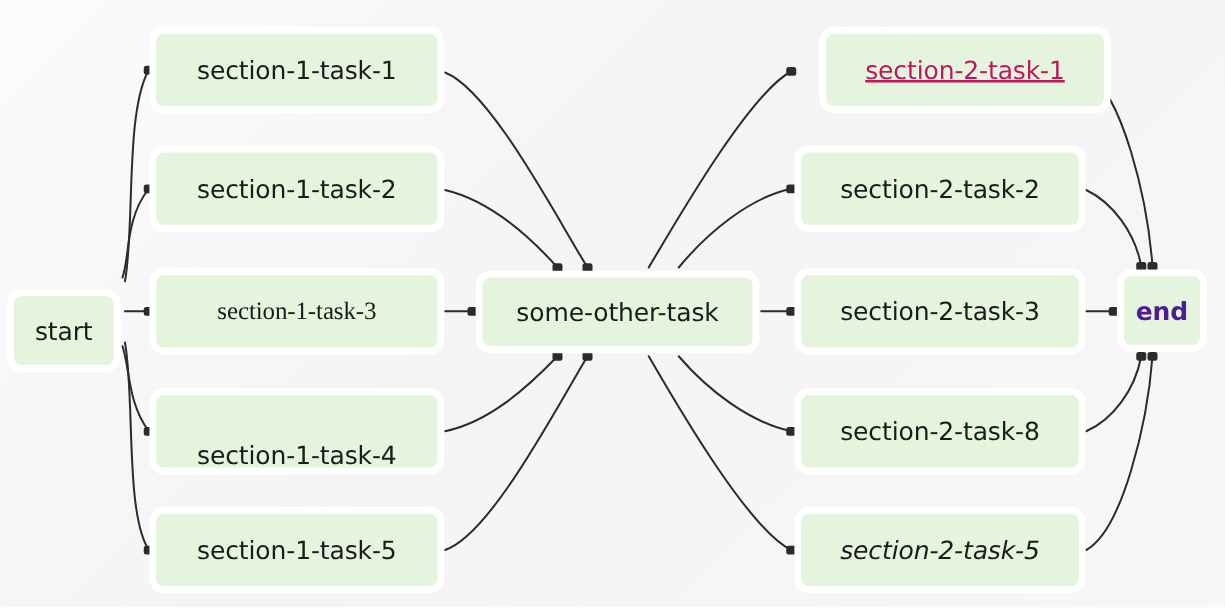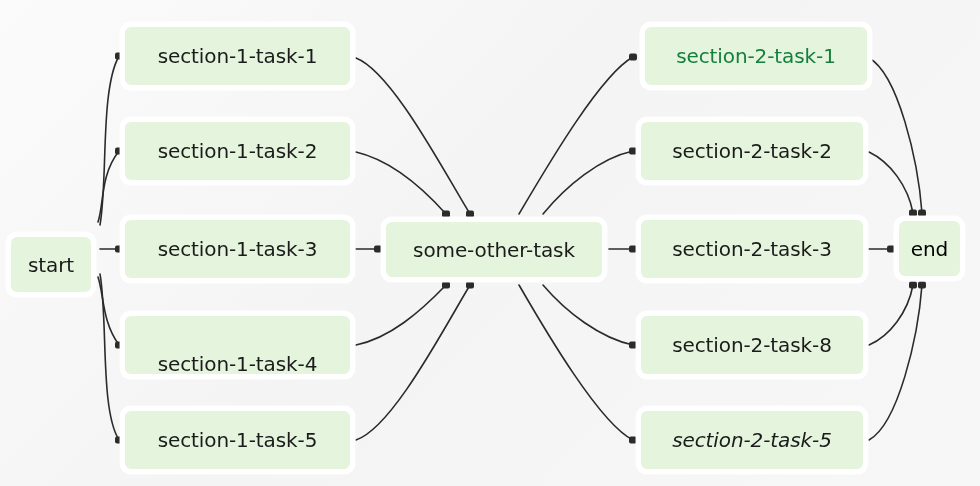--- a/index.html
+++ b/index.html
@@ -134,44 +134,44 @@
   <div id="node-layer">
       <div class="node" style="left: 6px; top: 232px; width: 90px; height: 65px; background: rgb(228, 244, 221); border-color: rgb(255, 255, 255); color: rgb(27, 27, 27);">
         <span class="node-label">start</span>
       </div>
       <div class="node" style="left: 120px; top: 22px; width: 235px; height: 68px; background: rgb(228, 244, 221); border-color: rgb(255, 255, 255); color: rgb(27, 27, 27);">
         <span class="node-label">section-1-task-1</span>
       </div>
       <div class="node" style="left: 120px; top: 117px; width: 235px; height: 68px; background: rgb(228, 244, 221); border-color: rgb(255, 255, 255); color: rgb(27, 27, 27);">
         <span class="node-label">section-1-task-2</span>
       </div>
-      <div class="node" style="left: 120px; top: 215px; width: 235px; height: 68px; background: rgb(228, 244, 221); border-color: rgb(255, 255, 255); color: rgb(27, 27, 27);">
+      <div class="node" style="left: 120px; top: 215px; width: 235px; height: 68px; background: rgb(228, 244, 221); border-color: rgb(255, 255, 255); color: rgb(27, 27, 27); font-family: Liberation Serif, serif;">
         <span class="node-label">section-1-task-3</span>
       </div>
       <div class="node" style="left: 120px; top: 311px; width: 235px; height: 68px; background: rgb(228, 244, 221); border-color: rgb(255, 255, 255); color: rgb(27, 27, 27); align-items: flex-end;">
         <span class="node-label">section-1-task-4</span>
       </div>
       <div class="node" style="left: 120px; top: 406px; width: 235px; height: 68px; background: rgb(228, 244, 221); border-color: rgb(255, 255, 255); color: rgb(27, 27, 27);">
         <span class="node-label">section-1-task-5</span>
       </div>
       <div class="node" style="left: 381px; top: 217px; width: 226px; height: 65px; background: rgb(228, 244, 221); border-color: rgb(255, 255, 255); color: rgb(27, 27, 27);">
         <span class="node-label">some-other-task</span>
       </div>
-      <div class="node" style="left: 640px; top: 22px; width: 232px; height: 68px; background: rgb(228, 244, 221); border-color: rgb(255, 255, 255); color: #15803d;">
+      <div class="node" style="left: 656px; top: 22px; width: 232px; height: 68px; background: rgb(228, 244, 221); border-color: rgb(255, 255, 255); color: #be185d; text-decoration: underline;">
         <span class="node-label">section-2-task-1</span>
       </div>
       <div class="node" style="left: 636px; top: 117px; width: 232px; height: 68px; background: rgb(228, 244, 221); border-color: rgb(255, 255, 255); color: rgb(27, 27, 27);">
         <span class="node-label">section-2-task-2</span>
       </div>
       <div class="node" style="left: 636px; top: 215px; width: 232px; height: 68px; background: rgb(228, 244, 221); border-color: rgb(255, 255, 255); color: rgb(27, 27, 27);">
         <span class="node-label">section-2-task-3</span>
       </div>
       <div class="node" style="left: 636px; top: 311px; width: 232px; height: 68px; background: rgb(228, 244, 221); border-color: rgb(255, 255, 255); color: rgb(27, 27, 27);">
         <span class="node-label">section-2-task-8</span>
       </div>
       <div class="node" style="left: 636px; top: 406px; width: 232px; height: 68px; background: rgb(228, 244, 221); border-color: rgb(255, 255, 255); color: rgb(27, 27, 27); font-style: italic;">
         <span class="node-label">section-2-task-5</span>
       </div>
-      <div class="node" style="left: 894px; top: 216px; width: 71px; height: 65px; background: rgb(228, 244, 221); border-color: rgb(255, 255, 255); color: #000000;">
+      <div class="node" style="left: 894px; top: 216px; width: 71px; height: 65px; background: rgb(228, 244, 221); border-color: rgb(255, 255, 255); color: #4c1d95; font-weight: bold;">
         <span class="node-label">end</span>
       </div>
     </div>
 </div>
 
 </body></html>

